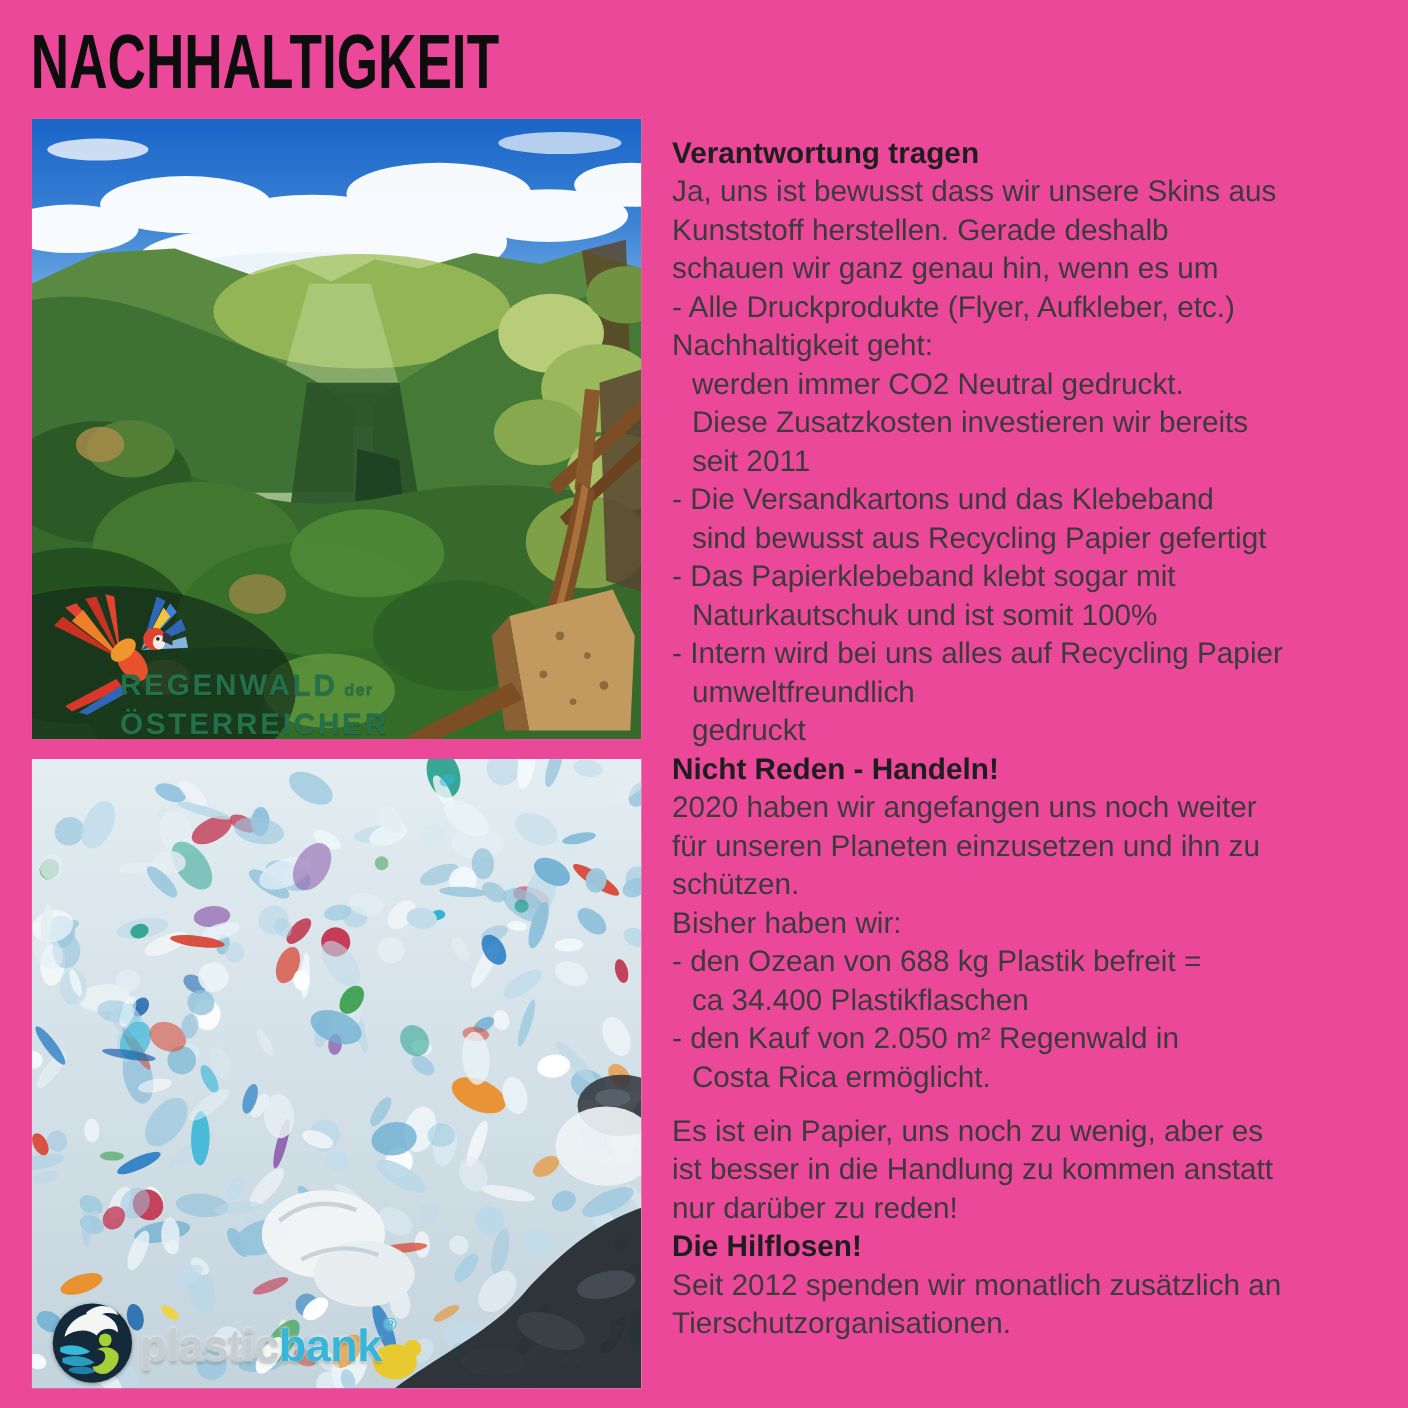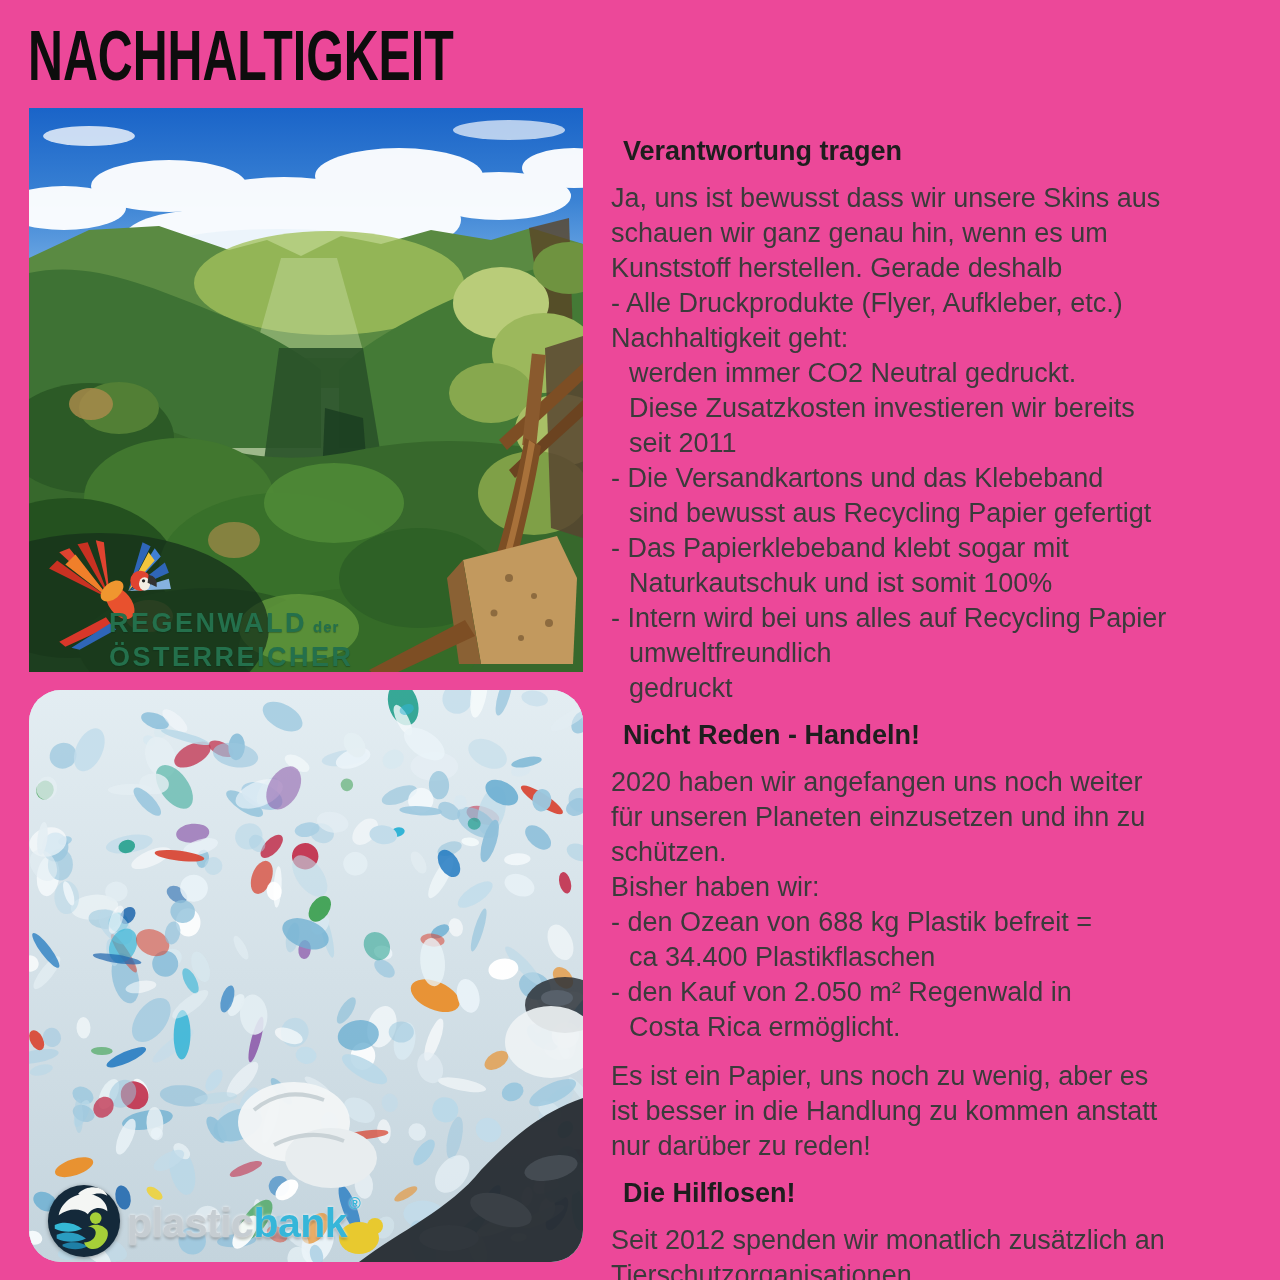--- a/index.html
+++ b/index.html
@@ -25,21 +25,21 @@
   .pb-logo{position:absolute;left:16px;top:492px;display:flex;align-items:center;}
   .pb-icon{width:78px;height:78px;flex:0 0 auto;filter:drop-shadow(0 1px 2px rgba(0,0,0,.35));}
   .pb-text{margin-left:4px;font-size:41px;font-weight:bold;letter-spacing:-.5px;white-space:nowrap;
            text-shadow:0 0 3px #ffffff,0 2px 3px rgba(0,0,0,.35);}
   .pb-plastic{color:#c6cdd2;}
   .pb-bank{color:#36b6d9;}
   .pb-reg{color:#36b6d9;font-size:16px;vertical-align:28px;margin-left:2px;text-shadow:0 0 2px #fff;}
   
   .content{position:absolute;left:611px;top:122px;width:662px;font-size:27px;line-height:35px;
            color:#3b3b3b;}
-  .content .h{font-size:27px;line-height:35px;font-weight:bold;color:#1e1e1e;margin:12px;}
+  .content .h{font-size:27px;line-height:35px;font-weight:bold;color:#1e1e1e;margin:0;}
   .line{height:35px;line-height:35px;white-space:nowrap;}
   .line.indent{padding-left:18px;}
   .gap{margin-top:14px;}
 </style>
 </head>
 <body>
 
 <div class="canvas">
 
   <h1 class="page-title">NACHHALTIGKEIT</h1>
@@ -150,21 +150,21 @@
         <path d="M104,36 q9,1 8,12 l-9,-4 Z" fill="#333333"></path>
       </g>
     </svg>
 
     <div class="rw-logo">
       <div class="rw-line1"><span>REGENWALD</span><span class="rw-der">der</span></div>
       <div class="rw-line2">ÖSTERREICHER</div>
     </div>
   </figure>
 
-  <figure class="photo photo-plastic" style="margin:0;border-radius:32px;">
+  <figure class="photo photo-plastic" style="margin:0;">
     <svg class="bg" viewBox="0 0 554 572" preserveAspectRatio="none">
       <defs>
         <linearGradient id="pbg" x1="0" y1="0" x2="0" y2="1">
           <stop offset="0" stop-color="#e3edf2"></stop>
           <stop offset="1" stop-color="#c4d4dd"></stop>
         </linearGradient>
       </defs>
       <rect x="0" y="0" width="554" height="572" fill="url(#pbg)"></rect>
       <g id="bottle-field">
           <ellipse cx="173.7" cy="168.8" rx="6.2" ry="9.2" fill="#9bc7de" opacity="0.99" transform="rotate(11 173.7 168.8)"></ellipse>
@@ -483,22 +483,22 @@
         <path d="M44,46 C52,42 60,44 64,50 C66,56 62,64 54,68 C48,70 42,68 40,62 C46,62 52,58 52,52 C52,48 48,46 44,46 Z" fill="#a6cf38"></path>
       </svg>
       <div class="pb-text"><span class="pb-plastic">plastic</span><span class="pb-bank">bank</span><span class="pb-reg">®</span></div>
     </div>
   </figure>
 
   <div class="content">
 
     <h2 class="h">Verantwortung tragen</h2>
     <div class="line">Ja, uns ist bewusst dass wir unsere Skins aus</div>
+    <div class="line">Kunststoff herstellen. Gerade deshalb</div>
     <div class="line">schauen wir ganz genau hin, wenn es um</div>
-    <div class="line">Kunststoff herstellen. Gerade deshalb</div>
     <div class="line">- Alle Druckprodukte (Flyer, Aufkleber, etc.)</div>
     <div class="line">Nachhaltigkeit geht:</div>
     <div class="line indent">werden immer CO2 Neutral gedruckt.</div>
     <div class="line indent">Diese Zusatzkosten investieren wir bereits</div>
     <div class="line indent">seit 2011</div>
     <div class="line">- Die Versandkartons und das Klebeband</div>
     <div class="line indent">sind bewusst aus Recycling Papier gefertigt</div>
     <div class="line">- Das Papierklebeband klebt sogar mit</div>
     <div class="line indent">Naturkautschuk und ist somit 100%</div>
     <div class="line">- Intern wird bei uns alles auf Recycling Papier</div>

